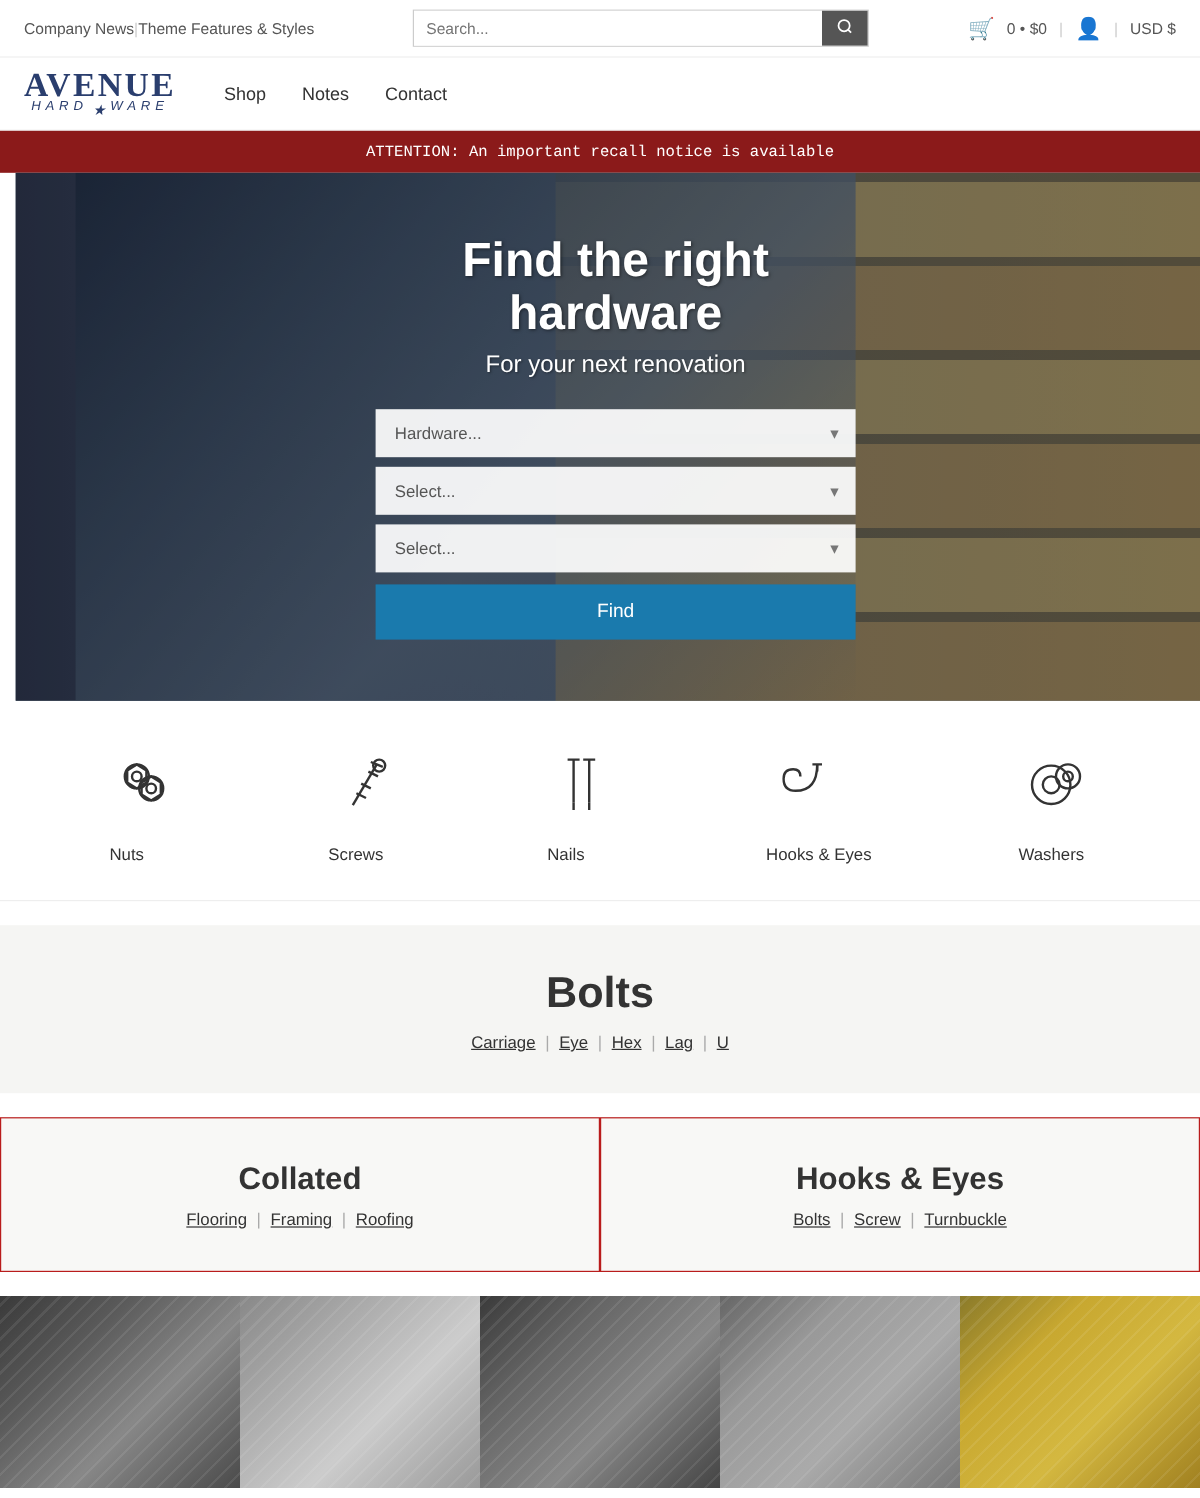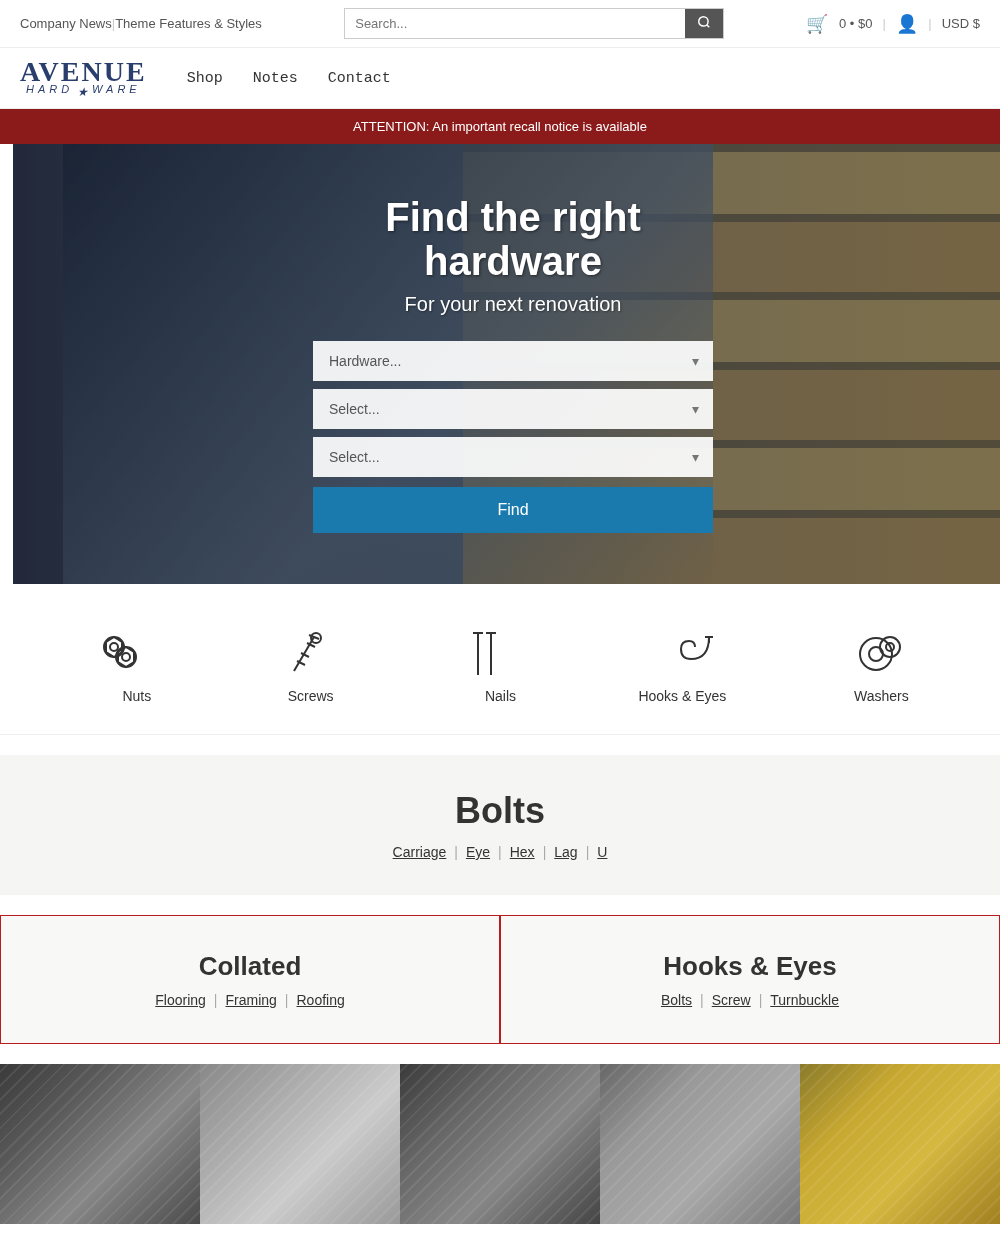--- a/index.html
+++ b/index.html
@@ -48,29 +48,30 @@
     .logo-text-hardware {
       font-size: 11px;
       color: #2a3e6e;
       letter-spacing: 4px;
       text-align: center;
       margin-top: -5px;
     }
     .logo-star { color: #2a3e6e; font-size: 12px; }
     .logo-block { line-height: 1; }
     .nav-links { display: flex; gap: 30px; font-size: 16px; color: #333; }
-    .nav-links a { text-decoration: none; color: #333; font-size: 15px; font-family: Liberation Mono, monospace; }
+    .nav-links a { text-decoration: none; color: #333; font-size: 15px; }
 
     
     .alert-bar {
       background: #8b1a1a;
       color: #fff;
       text-align: center;
       padding: 10px;
       font-size: 13px;
+      font-family: Liberation Mono, monospace;
     }
 
     
     .hero {
       position: relative;
       width: 100%;
       height: 440px;
       overflow: hidden;
       background: #4a5a6a;
       margin-left: 13px;
@@ -173,22 +174,22 @@
     
     .categories {
       display: flex;
       justify-content: space-around;
       padding: 40px 30px 30px;
       border-bottom: 1px solid #eee;
     }
     .category-item {
       display: flex;
       flex-direction: column;
-      align-items: flex-end;
-      gap: 4px;
+      align-items: flex-start;
+      gap: 20px;
       cursor: pointer;
     }
     .category-icon {
       width: 60px;
       height: 60px;
       display: flex;
       align-items: center;
       justify-content: center;
     }
     .category-icon svg { width: 50px; height: 50px; }

